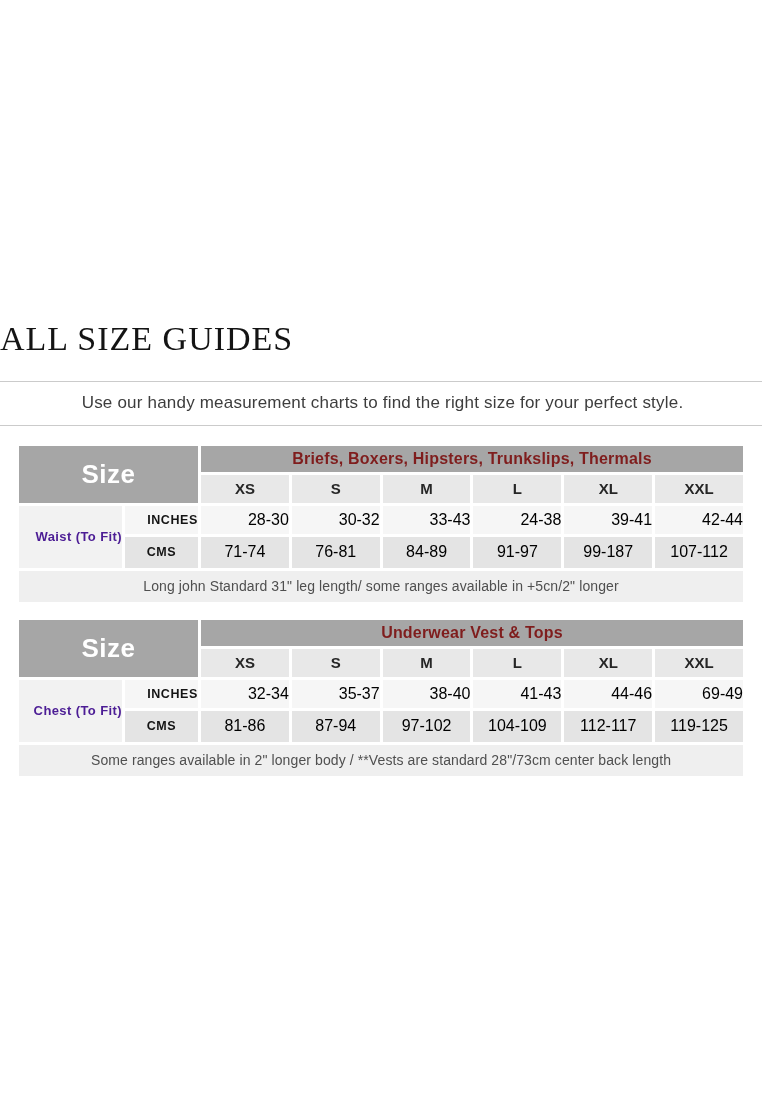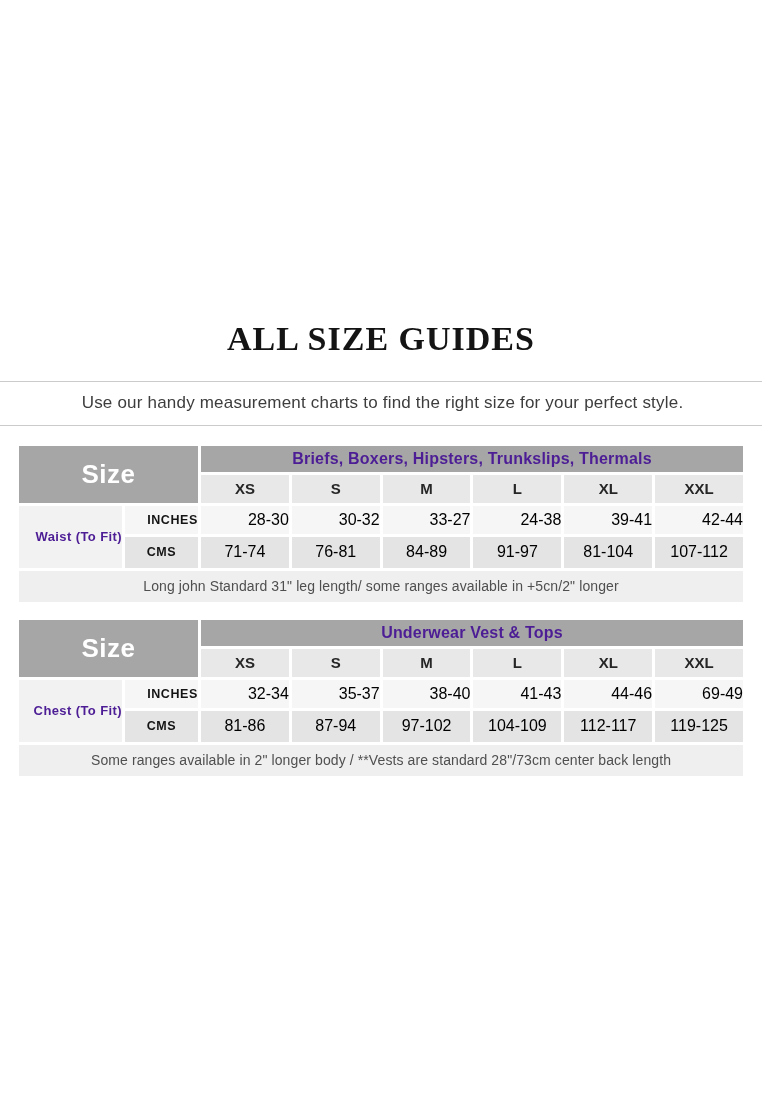--- a/index.html
+++ b/index.html
@@ -3,23 +3,22 @@
 <meta charset="utf-8">
 <style>
   html, body { margin: 0; padding: 0; background: #ffffff; }
   body {
     width: 762px; height: 1100px; overflow: hidden;
     font-family: "Liberation Sans", "DejaVu Sans", sans-serif;
     -webkit-font-smoothing: antialiased;
   }
   .page-title {
     margin-top: 320px;
-    text-align: center;
     font-family: "Liberation Serif", "DejaVu Serif", serif;
-    font-weight: 700;
+    font-weight: 400;
     font-size: 34px;
     line-height: 38px;
     letter-spacing: 1px;
     color: #141414;
   }
   .subtitle-band {
     margin-top: 11px;
     border-top: 1px solid var(--divider, #cbcbcb);
     border-bottom: 1px solid var(--divider, #cbcbcb);
     padding: 11px 0 12px 3px;
@@ -50,21 +49,21 @@
 
   td.c-size {
     background: var(--header-gray, #a6a6a6);
     color: #ffffff;
     font-size: 26px;
     font-weight: bold;
     letter-spacing: 0.5px;
   }
   td.c-cat {
     background: var(--header-gray, #a6a6a6);
-    color: #4c1d95;
+    color: #7f1d1d;
     font-size: 16px;
     font-weight: bold;
     letter-spacing: 0.2px;
   }
   td.c-sz {
     background: var(--sizes-row-bg, #e8e8e8);
     color: #262626;
     font-size: 15px;
     font-weight: bold;
   }
@@ -124,32 +123,32 @@
         <td class="c-sz">M</td>
         <td class="c-sz">L</td>
         <td class="c-sz">XL</td>
         <td class="c-sz">XXL</td>
       </tr>
       <tr class="r-in">
         <td class="c-lbl" rowspan="2">Waist (To Fit)</td>
         <td class="c-unit u-in">INCHES</td>
         <td class="c-val u-in">28-30</td>
         <td class="c-val u-in">30-32</td>
-        <td class="c-val u-in">33-27</td>
+        <td class="c-val u-in">33-43</td>
         <td class="c-val u-in">24-38</td>
         <td class="c-val u-in">39-41</td>
         <td class="c-val u-in">42-44</td>
       </tr>
       <tr class="r-cm">
         <td class="c-unit u-cm">CMS</td>
         <td class="c-val u-cm">71-74</td>
         <td class="c-val u-cm">76-81</td>
         <td class="c-val u-cm">84-89</td>
         <td class="c-val u-cm">91-97</td>
-        <td class="c-val u-cm">81-104</td>
+        <td class="c-val u-cm">99-187</td>
         <td class="c-val u-cm">107-112</td>
       </tr>
       <tr class="r-note">
         <td class="c-note" colspan="8">Long john Standard 31" leg length/ some ranges available in +5cn/2" longer</td>
       </tr>
     </tbody>
   </table>
 
   <table class="size-table">
     <colgroup>

